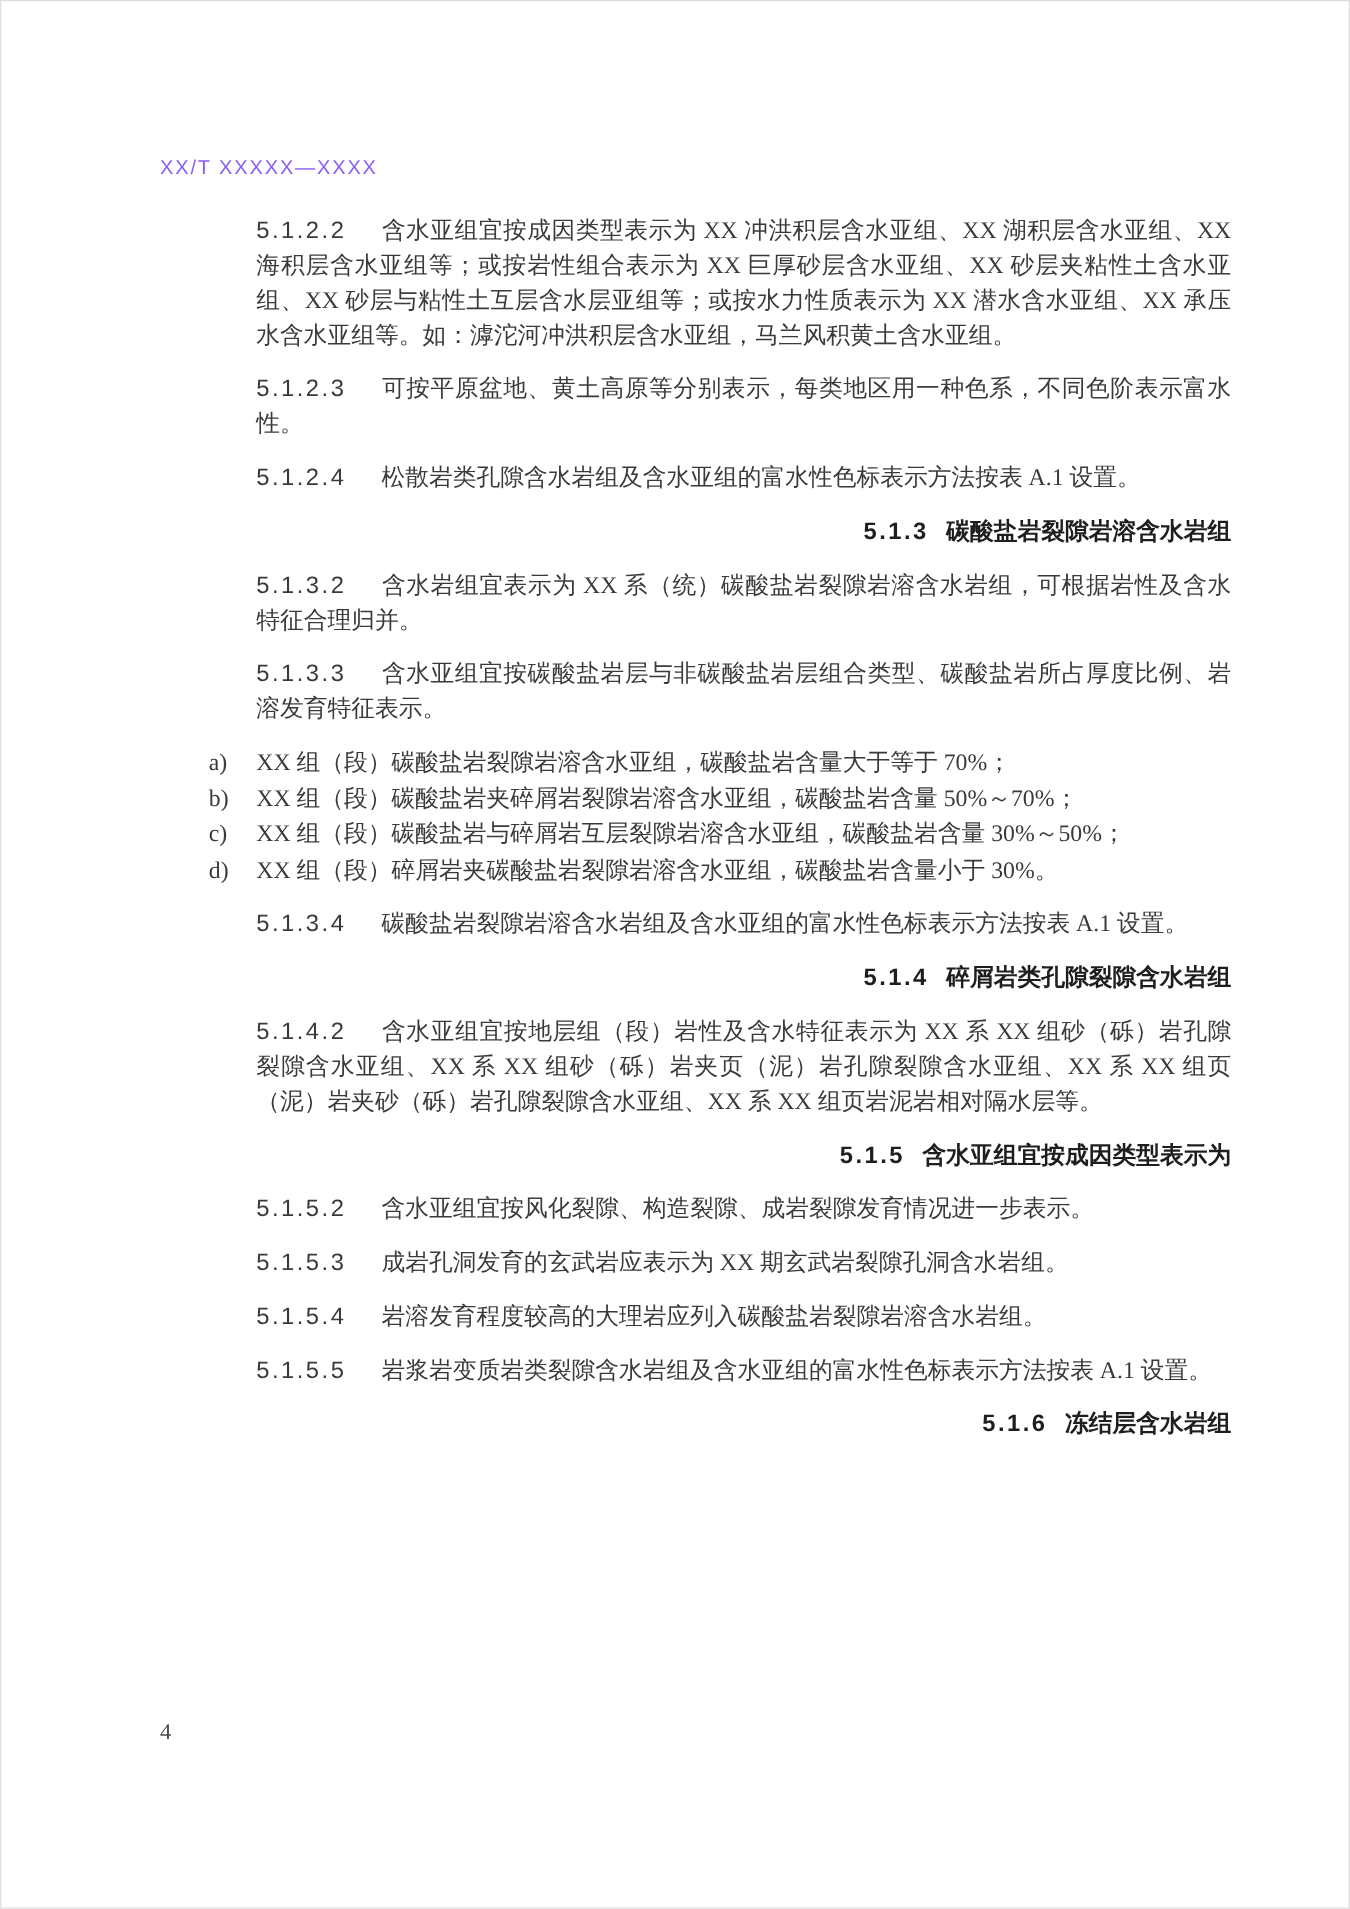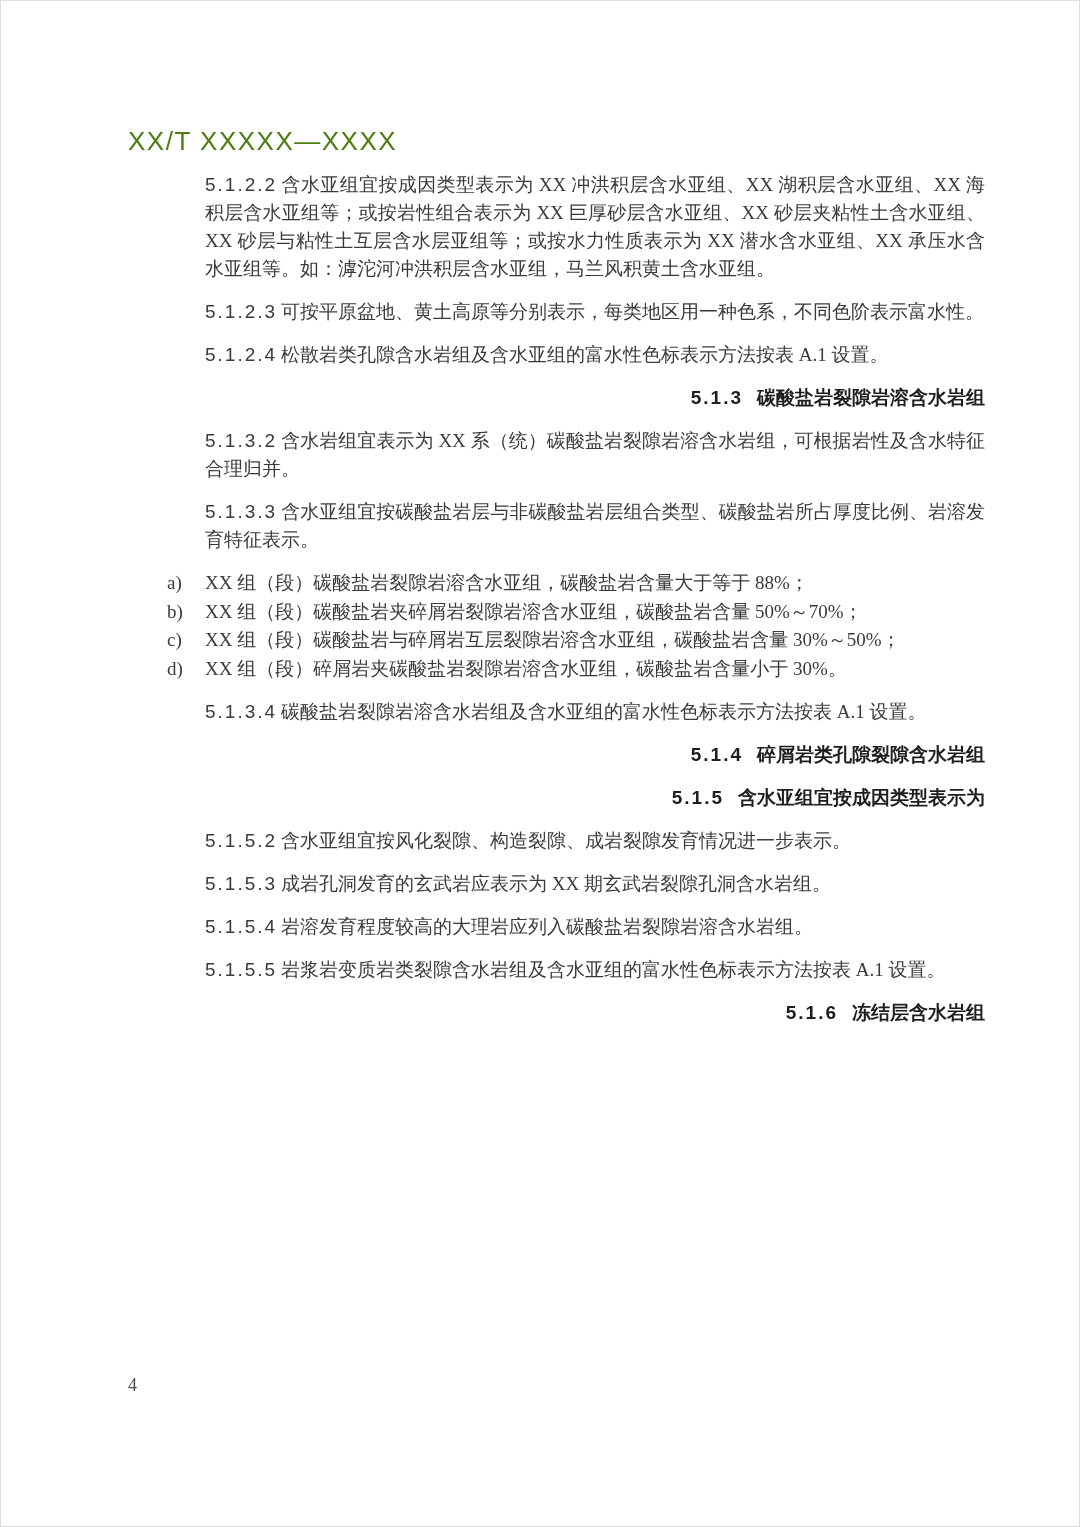--- a/index.html
+++ b/index.html
@@ -16,23 +16,23 @@
     font-family: "Liberation Serif", "DejaVu Serif", serif;
     color: #3a3a3a;
     overflow: hidden;
     box-shadow: 0 0 0 1px #ddd inset;
   }
   .running-header {
     position: absolute;
     left: 128px;
     top: 126px;
     font-family: "Liberation Sans", "DejaVu Sans", sans-serif;
-    font-size: 26px;
+    font-size: 16px;
     letter-spacing: 1.5px;
-    color: #4d7c0f;
+    color: #8b5cf6;
     white-space: nowrap;
   }
   .content {
     position: absolute;
     left: 167px;
     top: 171px;
     width: 818px;
   }
   .clause, .heading {
     margin: 0 0 15px 38px;
@@ -42,21 +42,21 @@
   }
   .heading {
     font-family: "Liberation Sans", "DejaVu Sans", sans-serif;
     font-weight: 700;
     color: #1e1e1e;
     text-align: right;
   }
   .num {
     font-family: "Liberation Sans", "DejaVu Sans", sans-serif;
     letter-spacing: 2px;
-    margin-right: 4px;
+    margin-right: 28px;
     white-space: nowrap;
   }
   .heading .num { letter-spacing: 2px; margin-right: 14px; }
   .list {
     margin: 0 0 15px 0;
   }
   .list-item {
     display: flex;
     font-size: 19px;
     line-height: 28.5px;
@@ -87,37 +87,38 @@
   <div class="content">
       <p class="clause"><span class="num">5.1.2.2</span><span class="txt">含水亚组宜按成因类型表示为 XX 冲洪积层含水亚组、XX 湖积层含水亚组、XX 海积层含水亚组等；或按岩性组合表示为 XX 巨厚砂层含水亚组、XX 砂层夹粘性土含水亚组、XX 砂层与粘性土互层含水层亚组等；或按水力性质表示为 XX 潜水含水亚组、XX 承压水含水亚组等。如：滹沱河冲洪积层含水亚组，马兰风积黄土含水亚组。</span></p>
       <p class="clause"><span class="num">5.1.2.3</span><span class="txt">可按平原盆地、黄土高原等分别表示，每类地区用一种色系，不同色阶表示富水性。</span></p>
       <p class="clause"><span class="num">5.1.2.4</span><span class="txt">松散岩类孔隙含水岩组及含水亚组的富水性色标表示方法按表 A.1 设置。</span></p>
       <p class="heading"><span class="num">5.1.3</span><span class="txt">碳酸盐岩裂隙岩溶含水岩组</span></p>
       <p class="clause"><span class="num">5.1.3.2</span><span class="txt">含水岩组宜表示为 XX 系（统）碳酸盐岩裂隙岩溶含水岩组，可根据岩性及含水特征合理归并。</span></p>
       <p class="clause"><span class="num">5.1.3.3</span><span class="txt">含水亚组宜按碳酸盐岩层与非碳酸盐岩层组合类型、碳酸盐岩所占厚度比例、岩溶发育特征表示。</span></p>
       <div class="list">
         <div class="list-item">
           <span class="marker">a)</span>
-          <span class="item-text">XX 组（段）碳酸盐岩裂隙岩溶含水亚组，碳酸盐岩含量大于等于 88%；</span>
+          <span class="item-text">XX 组（段）碳酸盐岩裂隙岩溶含水亚组，碳酸盐岩含量大于等于 70%；</span>
         </div>
         <div class="list-item">
           <span class="marker">b)</span>
           <span class="item-text">XX 组（段）碳酸盐岩夹碎屑岩裂隙岩溶含水亚组，碳酸盐岩含量 50%～70%；</span>
         </div>
         <div class="list-item">
           <span class="marker">c)</span>
           <span class="item-text">XX 组（段）碳酸盐岩与碎屑岩互层裂隙岩溶含水亚组，碳酸盐岩含量 30%～50%；</span>
         </div>
         <div class="list-item">
           <span class="marker">d)</span>
           <span class="item-text">XX 组（段）碎屑岩夹碳酸盐岩裂隙岩溶含水亚组，碳酸盐岩含量小于 30%。</span>
         </div>
       </div>
       <p class="clause"><span class="num">5.1.3.4</span><span class="txt">碳酸盐岩裂隙岩溶含水岩组及含水亚组的富水性色标表示方法按表 A.1 设置。</span></p>
       <p class="heading"><span class="num">5.1.4</span><span class="txt">碎屑岩类孔隙裂隙含水岩组</span></p>
+      <p class="clause"><span class="num">5.1.4.2</span><span class="txt">含水亚组宜按地层组（段）岩性及含水特征表示为 XX 系 XX 组砂（砾）岩孔隙裂隙含水亚组、XX 系 XX 组砂（砾）岩夹页（泥）岩孔隙裂隙含水亚组、XX 系 XX 组页（泥）岩夹砂（砾）岩孔隙裂隙含水亚组、XX 系 XX 组页岩泥岩相对隔水层等。</span></p>
       <p class="heading"><span class="num">5.1.5</span><span class="txt">含水亚组宜按成因类型表示为</span></p>
       <p class="clause"><span class="num">5.1.5.2</span><span class="txt">含水亚组宜按风化裂隙、构造裂隙、成岩裂隙发育情况进一步表示。</span></p>
       <p class="clause"><span class="num">5.1.5.3</span><span class="txt">成岩孔洞发育的玄武岩应表示为 XX 期玄武岩裂隙孔洞含水岩组。</span></p>
       <p class="clause"><span class="num">5.1.5.4</span><span class="txt">岩溶发育程度较高的大理岩应列入碳酸盐岩裂隙岩溶含水岩组。</span></p>
       <p class="clause"><span class="num">5.1.5.5</span><span class="txt">岩浆岩变质岩类裂隙含水岩组及含水亚组的富水性色标表示方法按表 A.1 设置。</span></p>
       <p class="heading"><span class="num">5.1.6</span><span class="txt">冻结层含水岩组</span></p>
     </div>
 
   <div class="page-number">4</div>
 </div>

